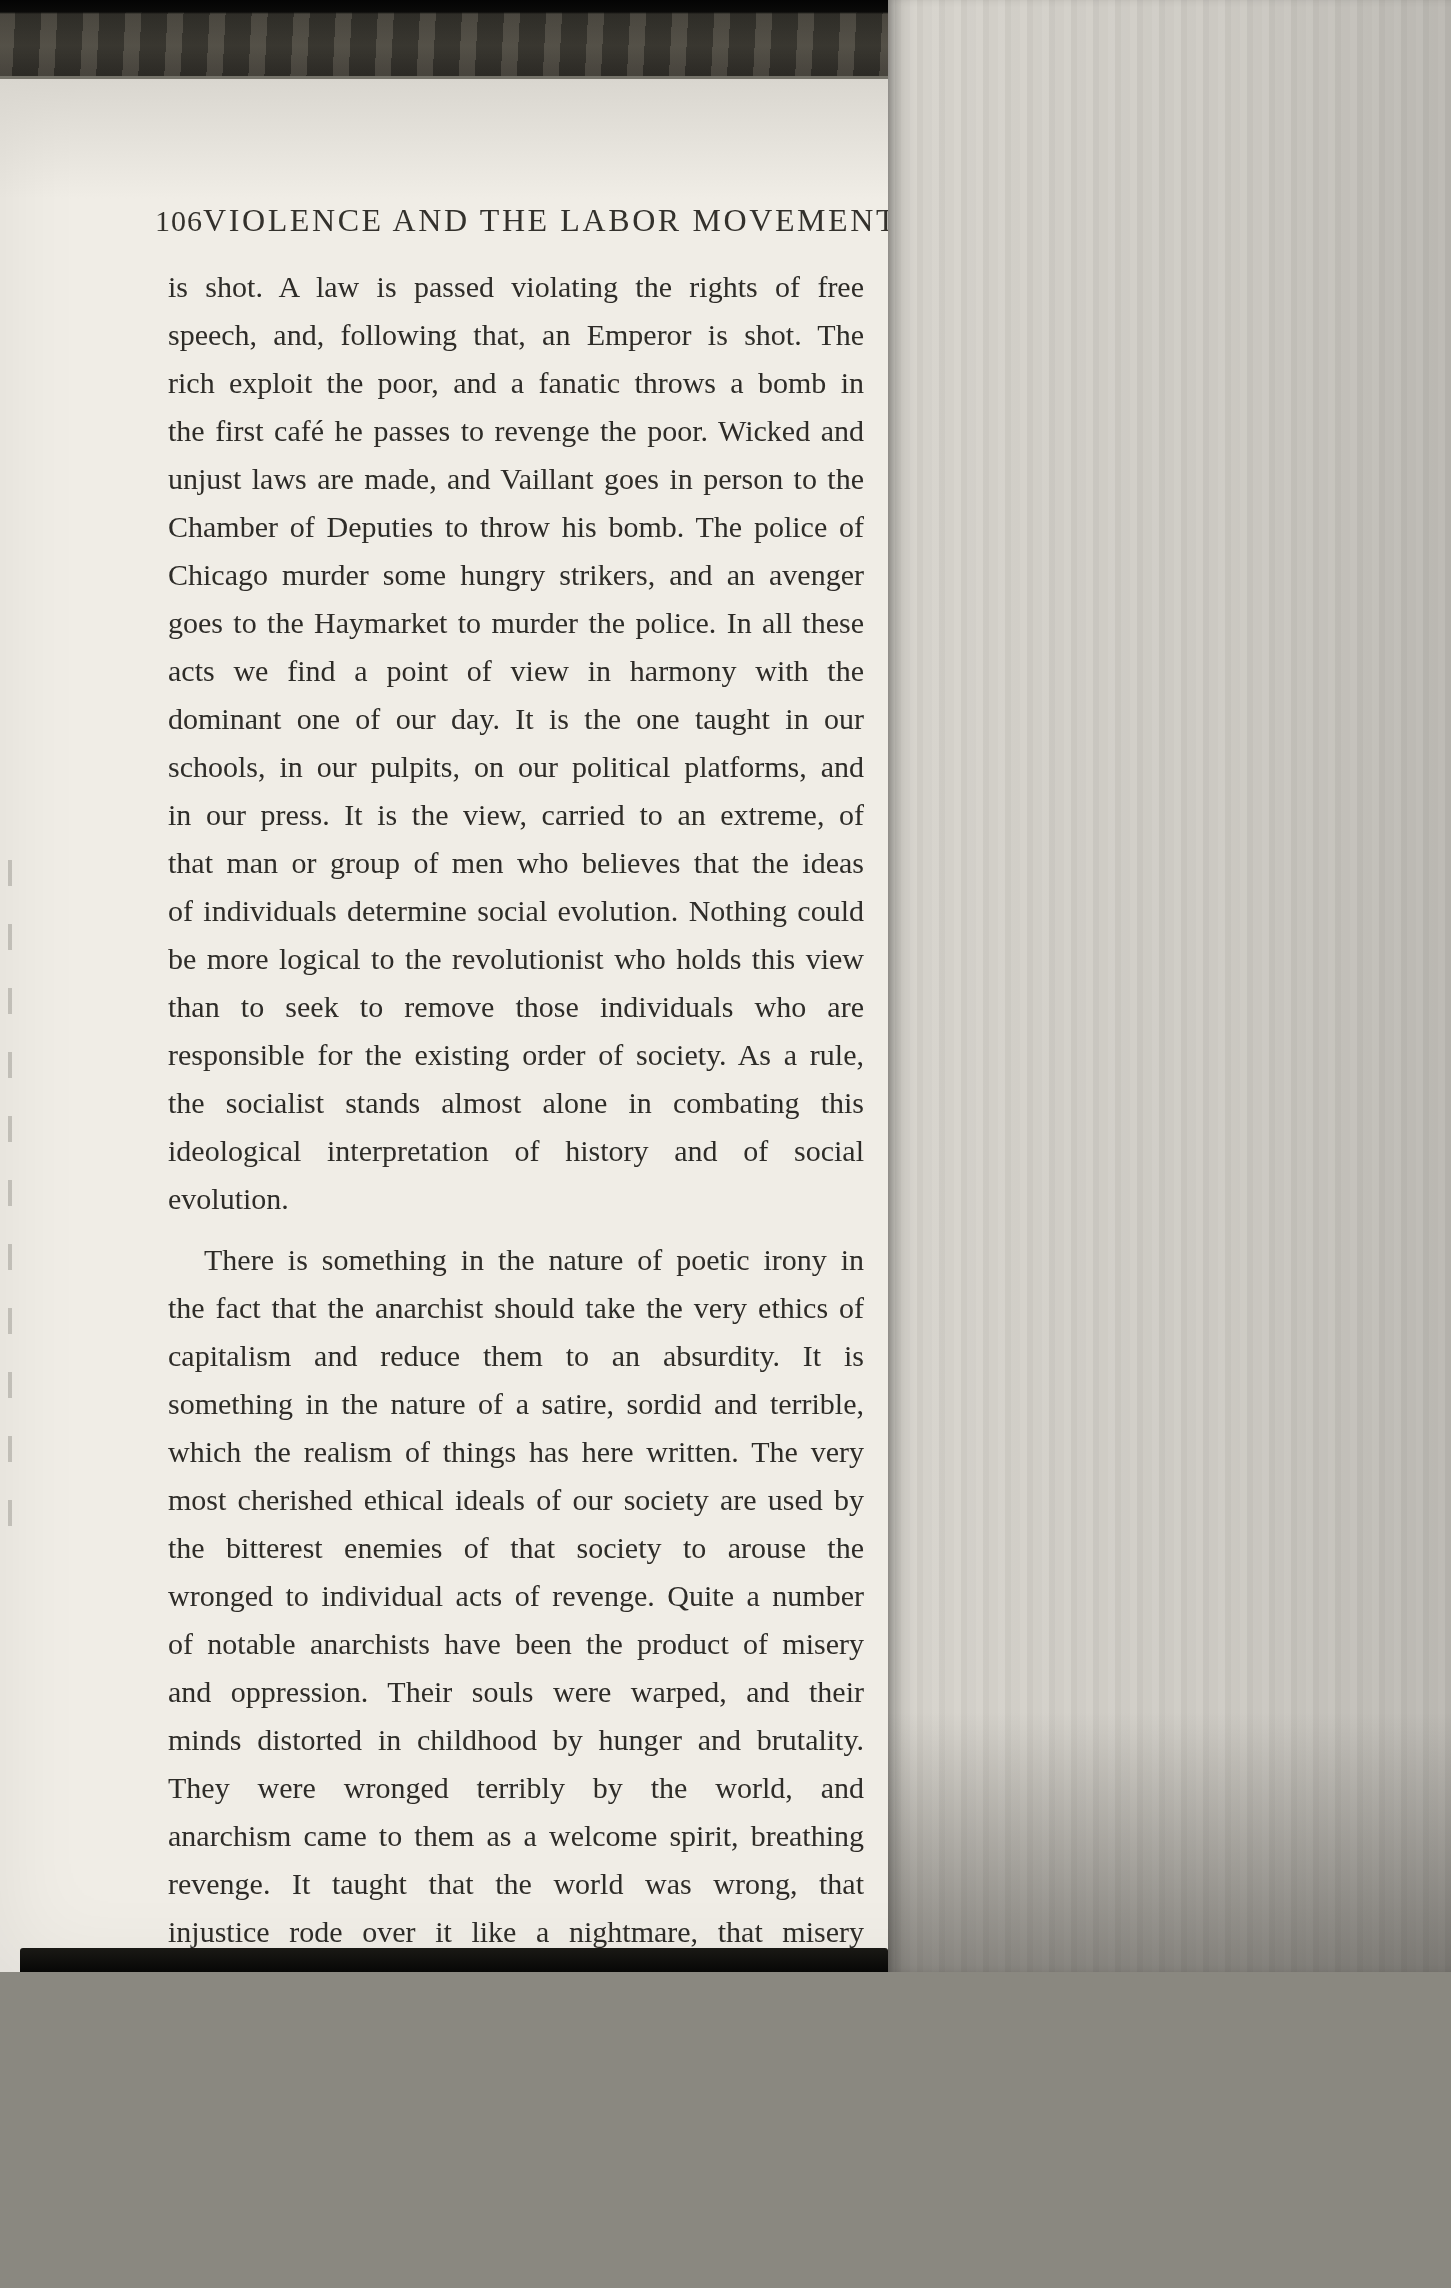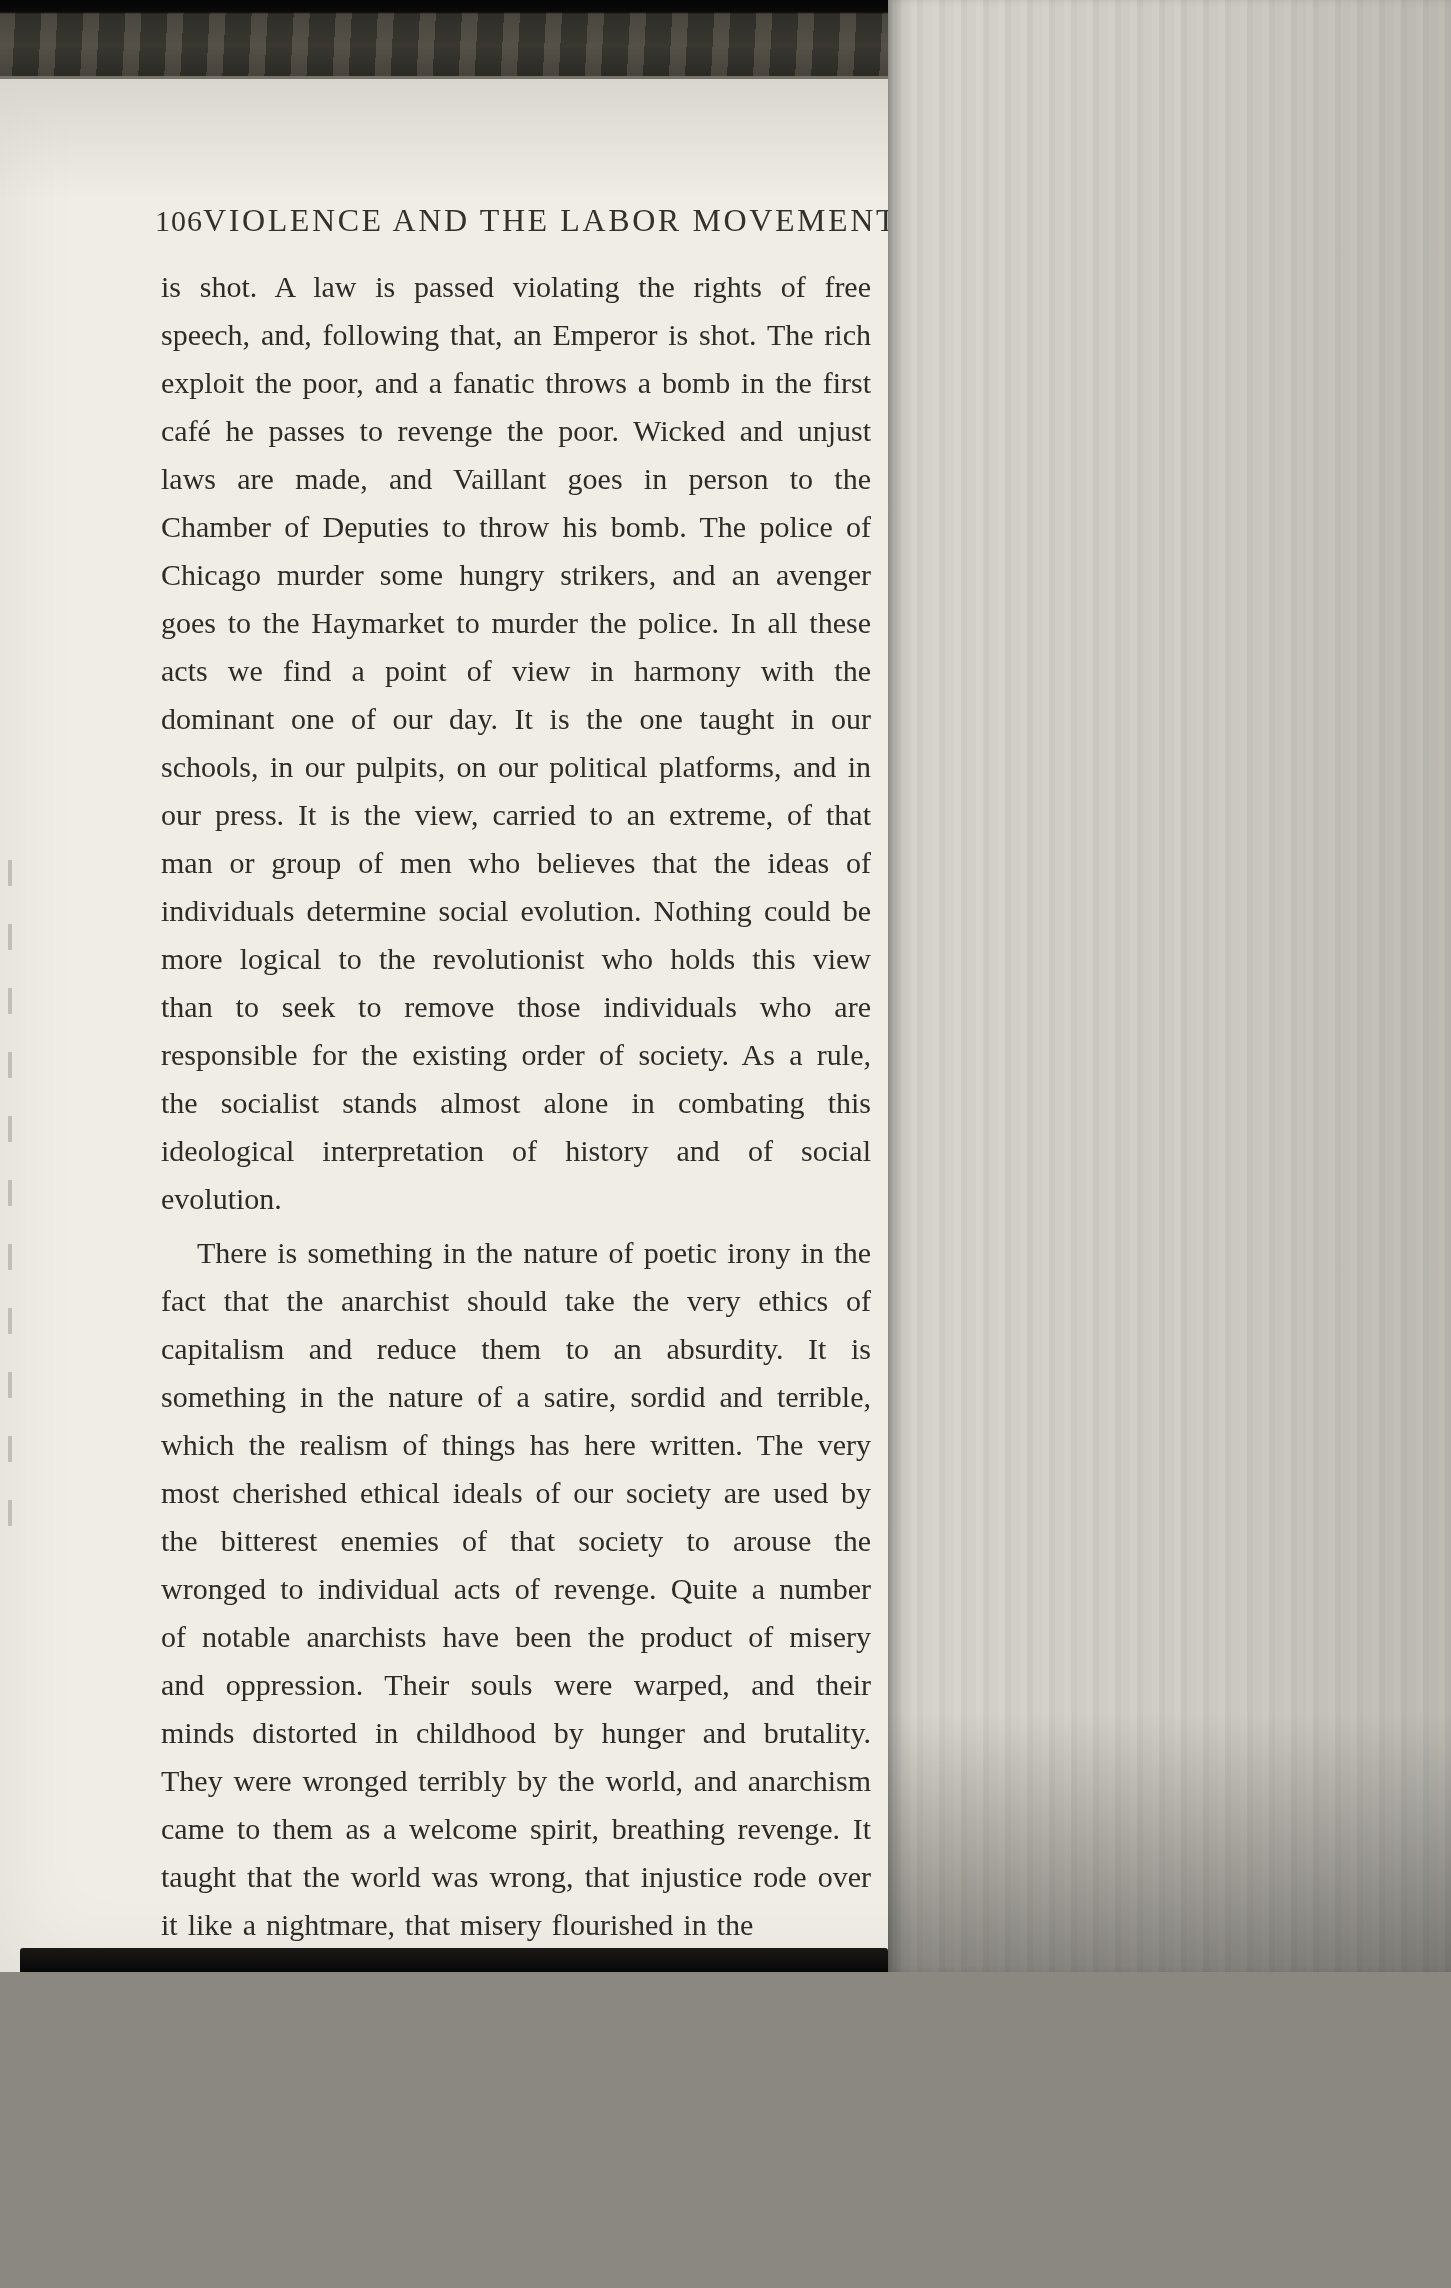--- a/index.html
+++ b/index.html
@@ -94,21 +94,21 @@
   .running-title {
     flex: 1;
     text-align: center;
     font-size: 32px;
     letter-spacing: 2.6px;
     color: #33312c;
     padding-right: 36px;
     white-space: nowrap;
   }
   .para {
-    margin: 6px;
+    margin: 13px;
     font-size: 30px;
     line-height: 48px;
     text-align: justify;
     word-spacing: 2.5px;
     color: #2e2c28;
     text-rendering: optimizeLegibility;
   }
   .para.indent {
     text-indent: 36px;
   }

